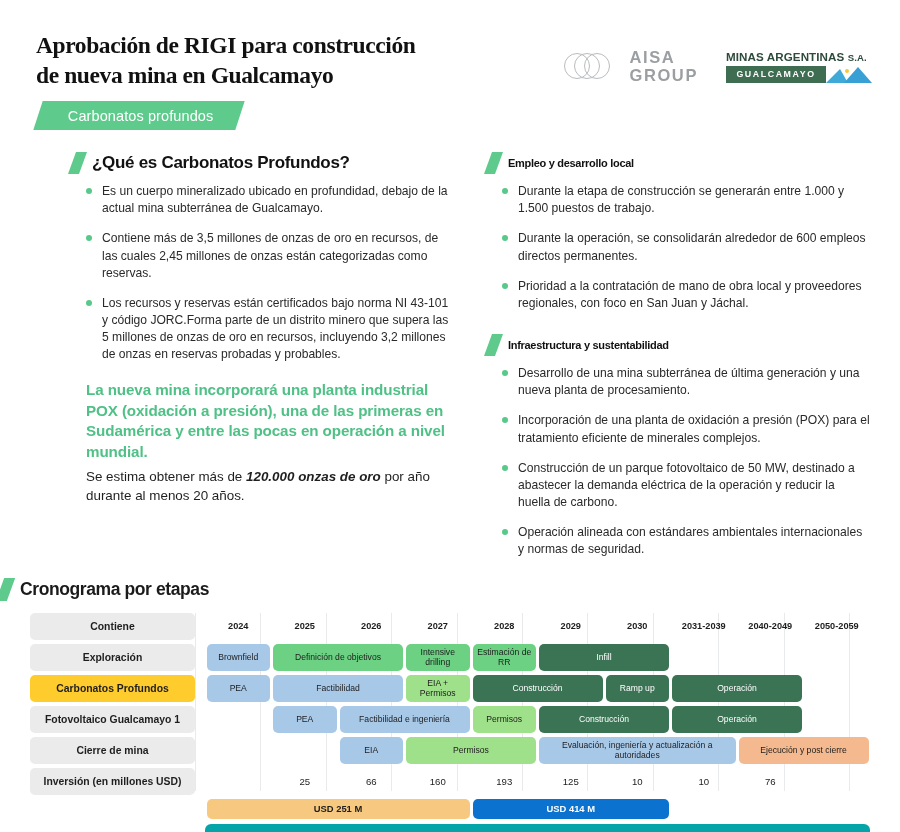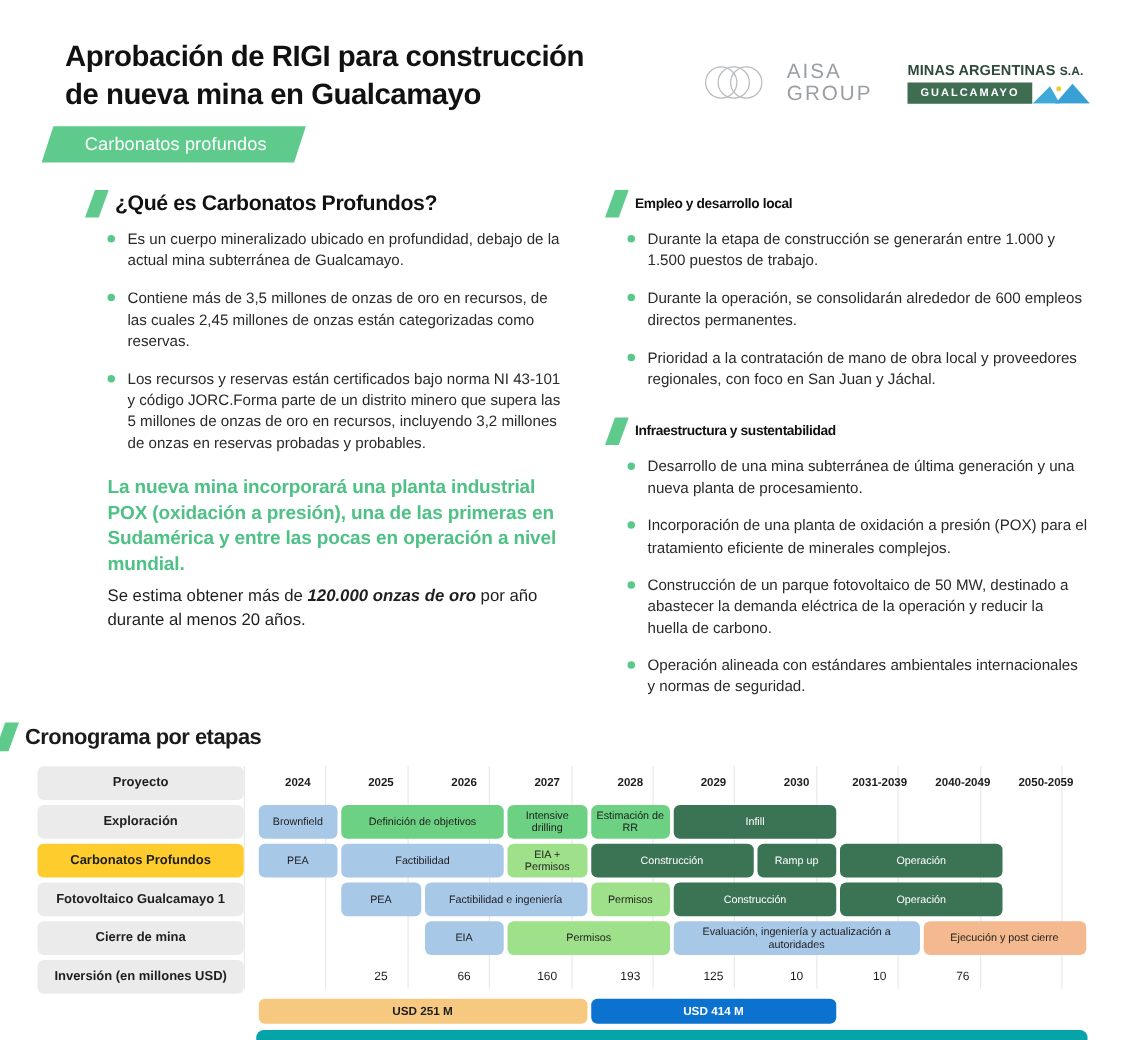--- a/index.html
+++ b/index.html
@@ -7,21 +7,21 @@
     width: 900px; height: 832px;
     background: #ffffff;
     font-family: "Liberation Sans", sans-serif;
     color: #1b1b1b;
     overflow: hidden;
   }
   .page { position: relative; width: 900px; height: 832px; }
 
   
   .header { position: relative; padding: 30px 0 0 0; height: 140px; }
-  .title-wrap { position: absolute; left: 52px; top: 30px; width: 520px; }
+  .title-wrap { position: absolute; left: 36px; top: 30px; width: 520px; font-family: Liberation Serif, serif; }
   .title-line {
     font-size: 23.5px; font-weight: bold; letter-spacing: -0.4px;
     line-height: 1.28; color: #111111;
   }
   .tag-ribbon {
     position: absolute; left: 38px; top: 101px;
     height: 29px; background: #5ECB8C;
     display: flex; align-items: center;
     padding: 0 26px 0 30px;
     transform: skewX(-18deg);
@@ -35,21 +35,21 @@
   .aisa { display: flex; align-items: center; gap: 9px; }
   .aisa-rings { position: relative; width: 56px; height: 30px; }
   .aisa-rings i {
     position: absolute; top: 2px; width: 26px; height: 26px;
     border: 1.6px solid #b9bcbe; border-radius: 50%;
   }
   .aisa-rings i:nth-child(1) { left: 0; }
   .aisa-rings i:nth-child(2) { left: 10px; }
   .aisa-rings i:nth-child(3) { left: 20px; }
   .aisa-text { line-height: 1.0; color: #9b9fa2; font-size: 16.5px; letter-spacing: 1.6px; }
-  .aisa-text div { margin: 1px 0; }
+  .aisa-text div { margin: 1px 0; font-weight: bold; }
 
   .minas { text-align: left; }
   .minas-top { font-size: 11.6px; font-weight: bold; color: #2e4a3c; letter-spacing: .1px; }
   .minas-top .sa { font-size: 9.6px; }
   .minas-bar {
     margin-top: 3px; display: flex; align-items: stretch;
     height: 17px; width: 152px;
   }
   .minas-bar-green {
     background: #3e6d52; color: #ffffff; font-size: 8.8px; letter-spacing: 1.6px;
@@ -237,21 +237,21 @@
         <div></div>
         <div></div>
         <div></div>
         <div></div>
         <div></div>
         <div></div>
         <div></div>
       </div>
 
     <div class="row">
-      <div class="rowlabel">Proyecto</div>
+      <div class="rowlabel">Contiene</div>
       <div class="track" id="col-header-track">
           <div class="hdrcell" style="left: 0%; width: 10%;">2024</div>
           <div class="hdrcell" style="left: 10%; width: 10%;">2025</div>
           <div class="hdrcell" style="left: 20%; width: 10%;">2026</div>
           <div class="hdrcell" style="left: 30%; width: 10%;">2027</div>
           <div class="hdrcell" style="left: 40%; width: 10%;">2028</div>
           <div class="hdrcell" style="left: 50%; width: 10%;">2029</div>
           <div class="hdrcell" style="left: 60%; width: 10%;">2030</div>
           <div class="hdrcell" style="left: 70%; width: 10%;">2031-2039</div>
           <div class="hdrcell" style="left: 80%; width: 10%;">2040-2049</div>

